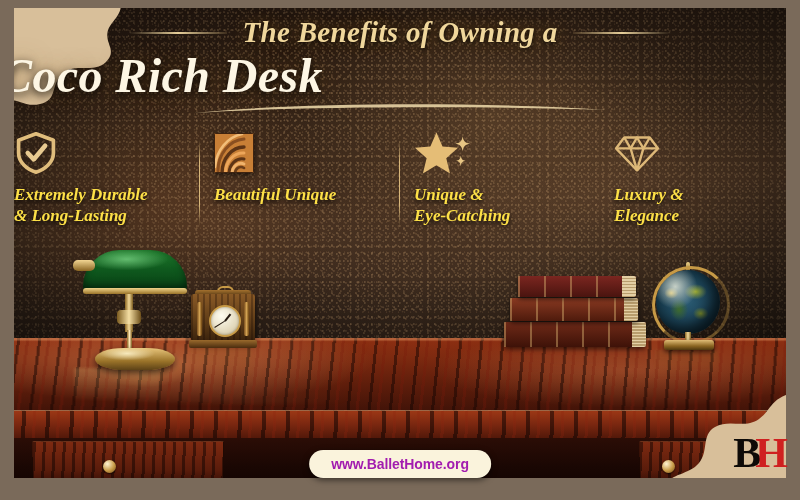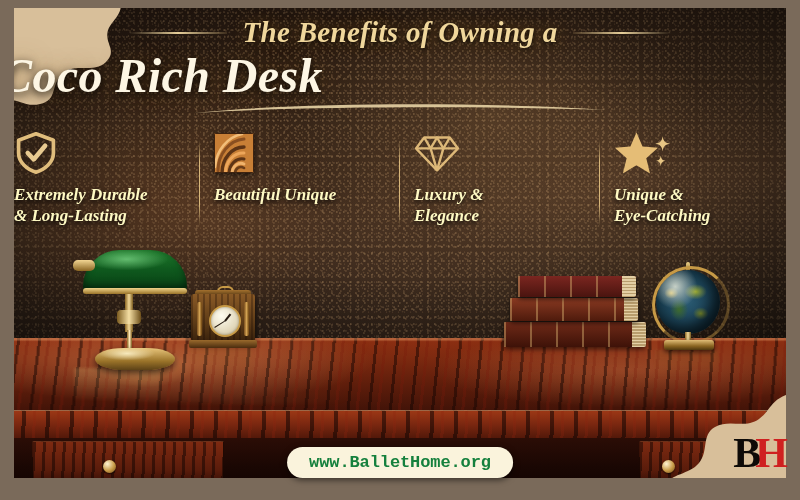--- a/index.html
+++ b/index.html
@@ -268,41 +268,41 @@
   
   .features{
     position:absolute;left:0;top:130px;width:800px;height:100px;z-index:50;
     display:flex;
   }
   .feature{position:relative;flex:1;padding-left:14px;}
   .feat-icon{height:46px;display:flex;align-items:center;}
   .feat-label{
     margin-top:8px;
     font-family:"Liberation Serif",serif;font-style:italic;font-weight:bold;
-    font-size:17px;line-height:1.25;color:#fef9c3;
+    font-size:17px;line-height:1.25;color:#fde047;
     text-shadow:0 2px 5px rgba(0,0,0,.9);
   }
   .divider{
     position:absolute;right:0;top:10px;width:1.5px;height:86px;
     background:linear-gradient(180deg,rgba(212,175,110,0),#d8b77a 25%,#d8b77a 75%,rgba(212,175,110,0));
   }
   .grain-tile{
     width:40px;height:40px;border-radius:2px;overflow:hidden;
     box-shadow:0 2px 5px rgba(0,0,0,.6);
   }
 
   
   .url-pill{
     position:absolute;left:50%;transform:translateX(-50%);bottom:22px;
     background:#faf3dc;border-radius:20px;padding:6px 22px;z-index:70;
     box-shadow:0 2px 6px rgba(0,0,0,.55);
   }
   .url-text{
-    font-family:Liberation Mono, monospace;font-weight:bold;font-size:17px;
-    color:#15803d;letter-spacing:-.1px;white-space:nowrap;
+    font-family:Liberation Sans, sans-serif;font-weight:bold;font-size:14px;
+    color:#a21caf;letter-spacing:-.1px;white-space:nowrap;
   }
   .logo{
     position:absolute;right:18px;bottom:26px;z-index:70;
     font-family:"Liberation Serif",serif;font-weight:bold;font-size:42px;
     line-height:1;letter-spacing:-6px;
   }
   .logo .b{color:#0d0a07;}
   .logo .h{color:#cf2020;}
 </style>
 </head>
@@ -425,50 +425,50 @@
         </div>
       </div>
       <div class="feat-label">
         <div>Beautiful Unique</div>
       </div>
       <div class="divider"></div>
     </div>
 
     <div class="feature">
       <div class="feat-icon">
+        <svg width="58" height="46" viewBox="0 0 62 48">
+          <path d="M22 2 L28.5 17 L45 18.5 L32.5 29.5 L36.5 46 L22 37 L7.5 46 L11.5 29.5 L-1 18.5 L15.5 17 Z" fill="#e5bd76" transform="translate(2,0)"></path>
+          <path d="M52 6 C53 12, 55 13, 60 14 C55 15, 53 16, 52 22 C51 16, 49 15, 44 14 C49 13, 51 12, 52 6 Z" fill="#e8c684"></path>
+          <path d="M50 27 C50.7 31, 52 31.7, 55 32.4 C52 33.1, 50.7 33.8, 50 38 C49.3 33.8, 48 33.1, 45 32.4 C48 31.7, 49.3 31, 50 27 Z" fill="#e8c684"></path>
+        </svg>
+      </div>
+      <div class="feat-label">
+        <div>Unique &amp;</div>
+        <div>Eye-Catching</div>
+      </div>
+    </div>
+
+    <div class="feature">
+      <div class="feat-icon">
         <svg width="46" height="42" viewBox="0 0 50 46">
           <g fill="none" stroke="#ddb878" stroke-width="2.6" stroke-linejoin="round">
             <path d="M11 6 H39 L48 18 L25 42 L2 18 Z"></path>
             <path d="M2 18 H48"></path>
             <path d="M11 6 L18 18 L25 42"></path>
             <path d="M39 6 L32 18 L25 42"></path>
             <path d="M18 18 L25 6 L32 18"></path>
           </g>
         </svg>
       </div>
       <div class="feat-label">
         <div>Luxury &amp;</div>
         <div>Elegance</div>
       </div>
       <div class="divider"></div>
     </div>
-
-    <div class="feature">
-      <div class="feat-icon">
-        <svg width="58" height="46" viewBox="0 0 62 48">
-          <path d="M22 2 L28.5 17 L45 18.5 L32.5 29.5 L36.5 46 L22 37 L7.5 46 L11.5 29.5 L-1 18.5 L15.5 17 Z" fill="#e5bd76" transform="translate(2,0)"></path>
-          <path d="M52 6 C53 12, 55 13, 60 14 C55 15, 53 16, 52 22 C51 16, 49 15, 44 14 C49 13, 51 12, 52 6 Z" fill="#e8c684"></path>
-          <path d="M50 27 C50.7 31, 52 31.7, 55 32.4 C52 33.1, 50.7 33.8, 50 38 C49.3 33.8, 48 33.1, 45 32.4 C48 31.7, 49.3 31, 50 27 Z" fill="#e8c684"></path>
-        </svg>
-      </div>
-      <div class="feat-label">
-        <div>Unique &amp;</div>
-        <div>Eye-Catching</div>
-      </div>
-    </div>
   </div>
 
   <svg class="tan-tl" viewBox="0 0 132 118" preserveAspectRatio="none">
     <path d="M0 0 H120 C124 14, 112 20, 108 30 C104 44, 118 50, 106 62 C94 74, 74 62, 62 74 C50 86, 58 100, 40 104 C24 108, 16 96, 0 100 Z" fill="#d8bf9a"></path>
   </svg>
 
   <svg class="tan-br" viewBox="0 0 135 95" preserveAspectRatio="none">
     <path d="M135 0 V95 H0 C6 82, 24 84, 34 72 C44 60, 36 44, 50 36 C64 28, 80 38, 94 28 C108 18, 104 6, 135 0 Z" fill="#d8bf9a"></path>
   </svg>
 

